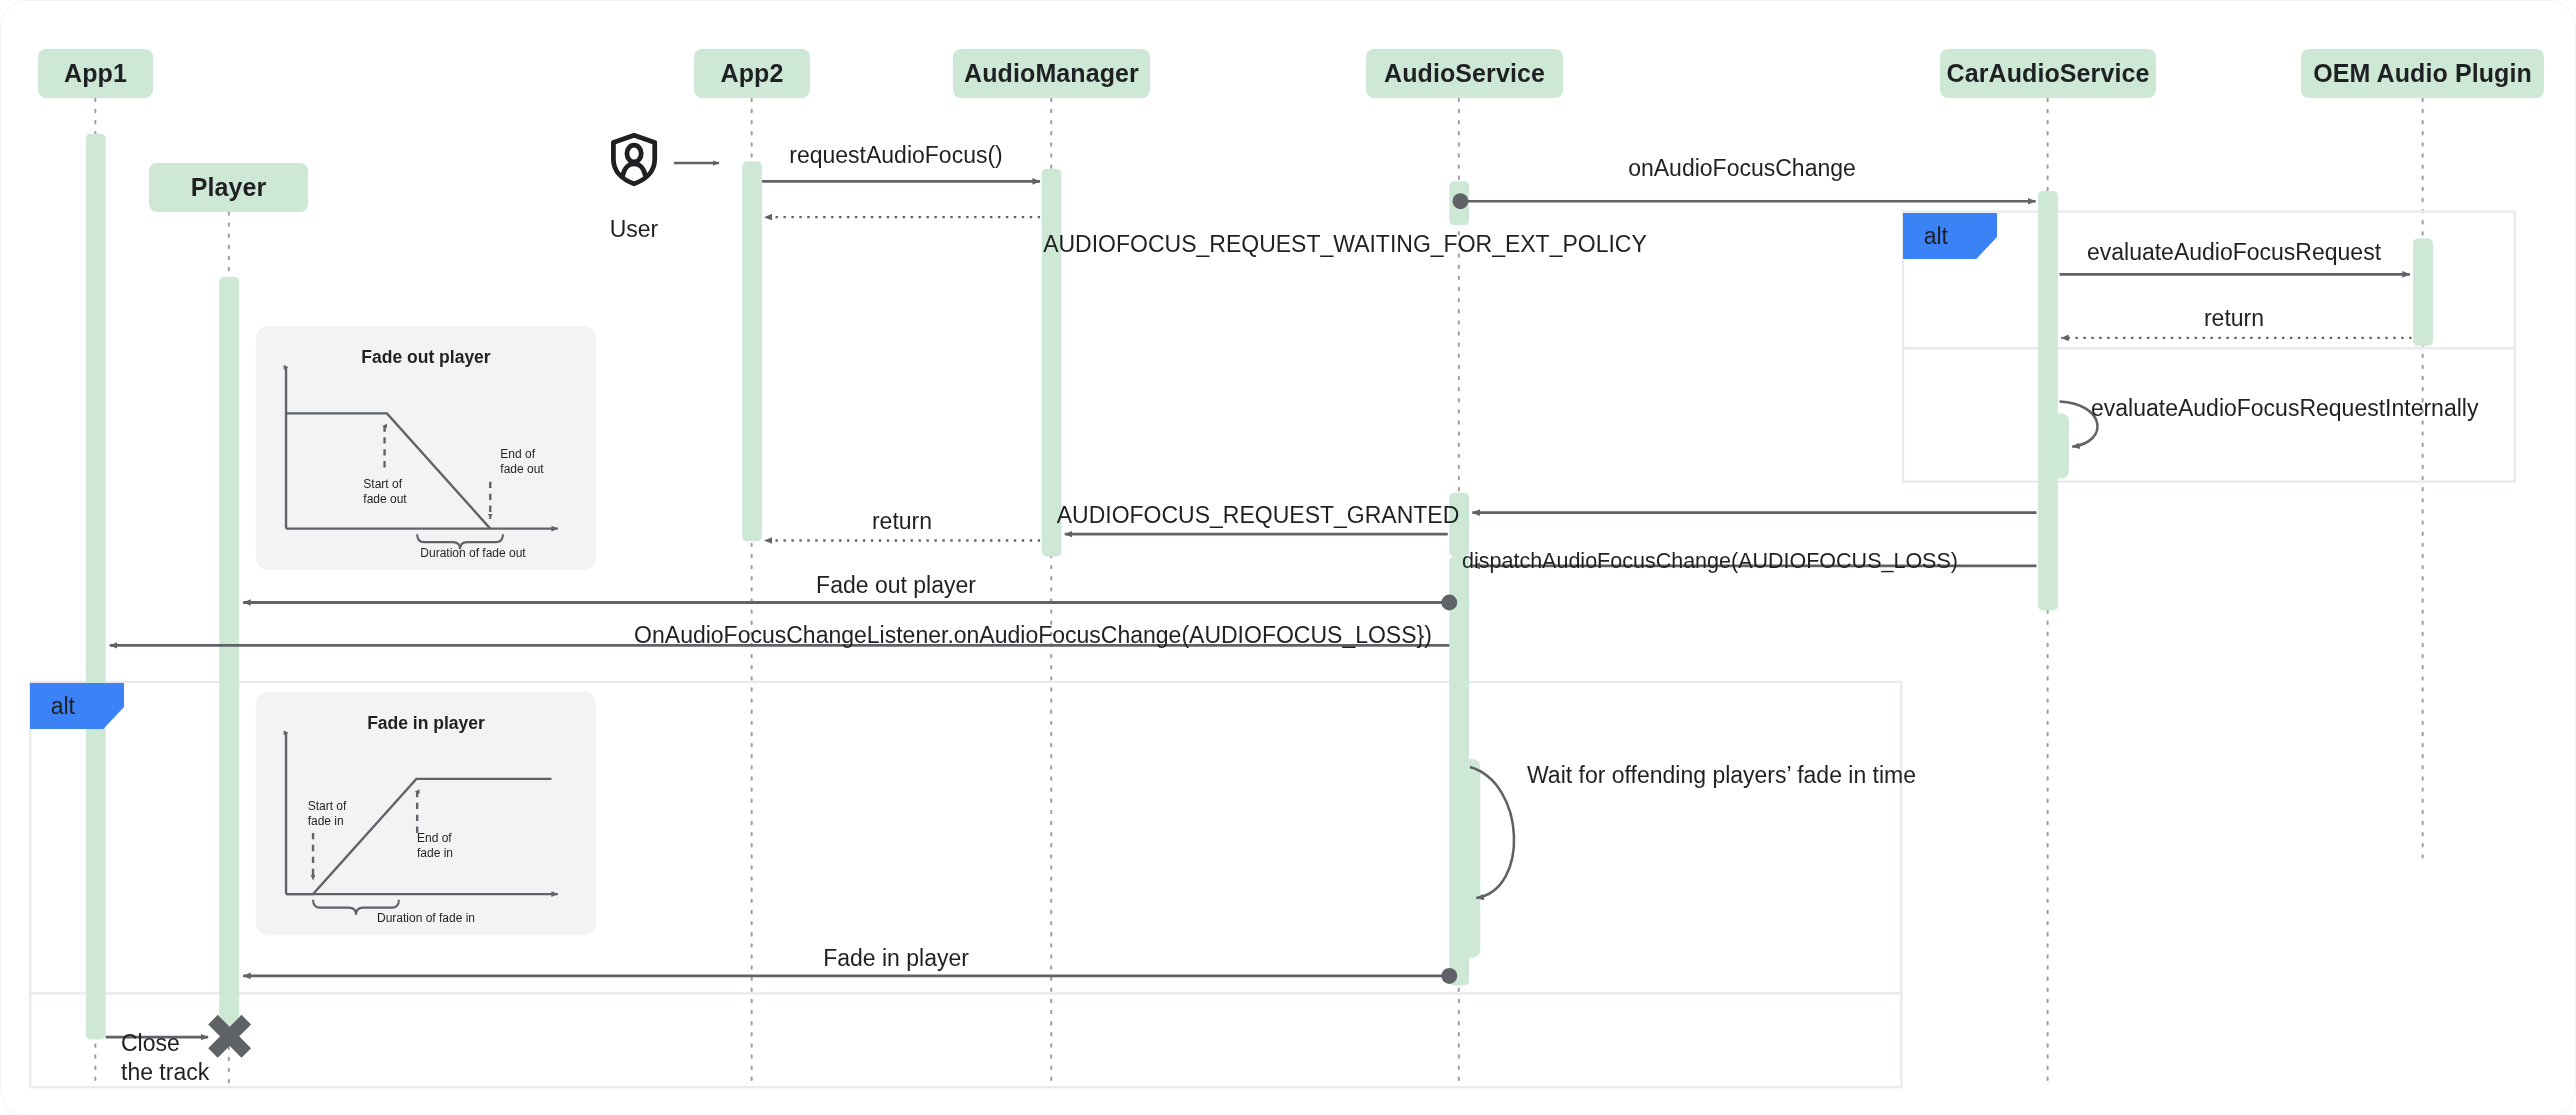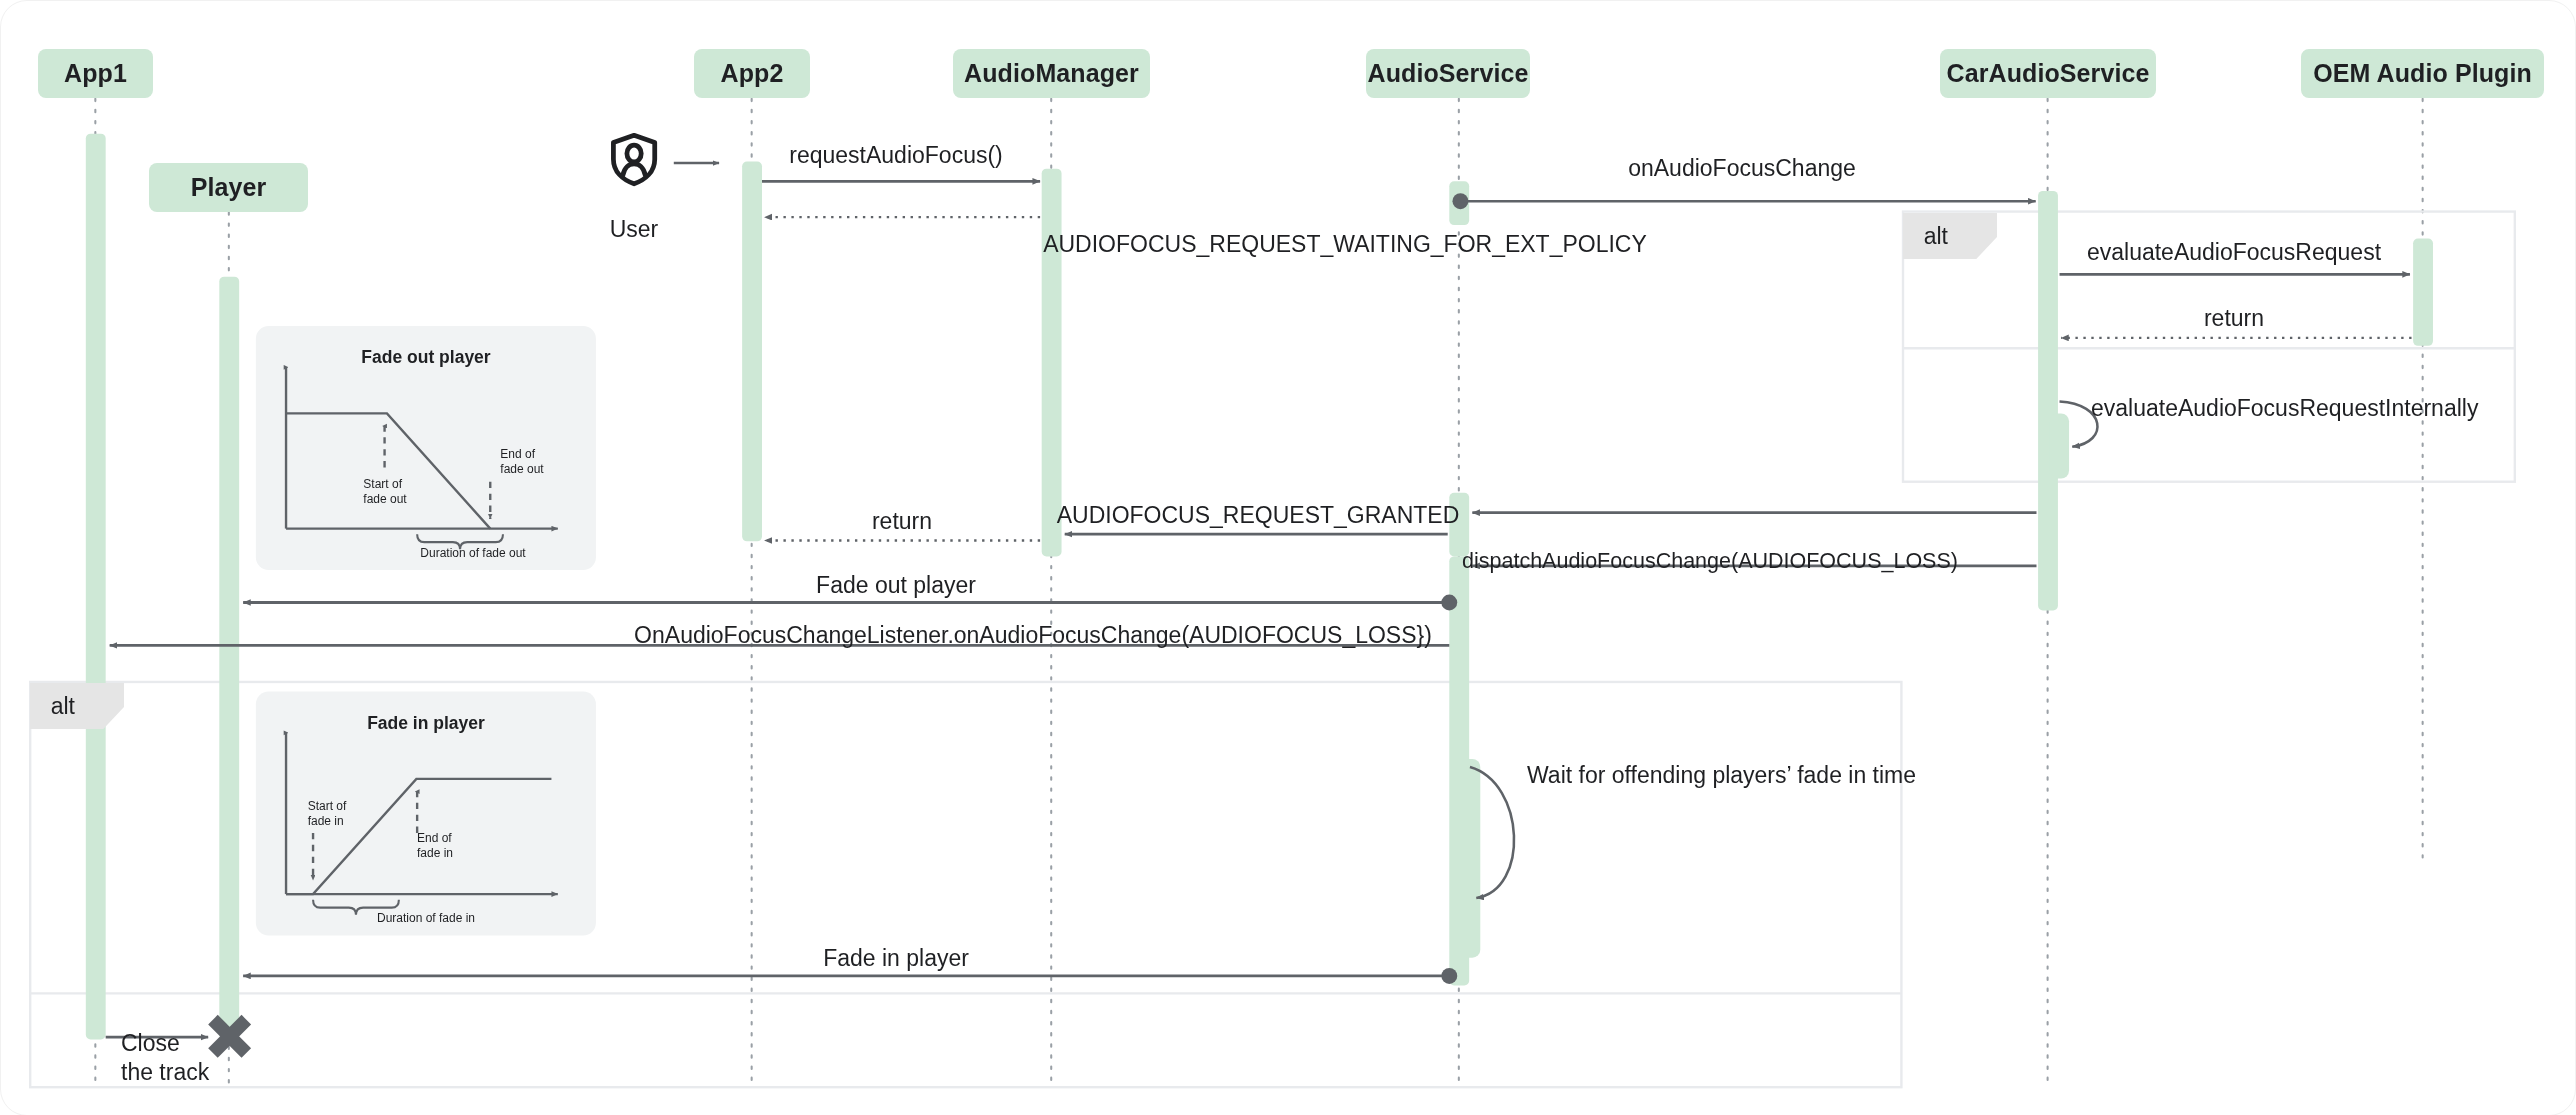--- a/index.html
+++ b/index.html
@@ -48,21 +48,21 @@
   .msg-label {
     position: absolute;
     color: #1f2023;
     font-size: 23px;
     white-space: nowrap;
     line-height: 1.22;
   }
   .msg-label.ctr { transform: translateX(-50%); }
   .frag-tag {
     position: absolute;
-    background: #e5e5e5;
+    background: #3b82f6;
     color: #1f2023;
     font-size: 23px;
     display: flex;
     align-items: center;
     padding-left: 20.7px;
     clip-path: polygon(0 0, 100% 0, 100% 52%, 78% 100%, 0 100%);
   }
   .inset-title {
     position: absolute;
     font-weight: 700;
@@ -229,21 +229,21 @@
       <line x1="203" y1="178" x2="203" y2="126" stroke="#5f6368" stroke-width="3" stroke-dasharray="8 7" marker-end="url(#ahup)"></line>
 
       <path d="M72,262 q0,10 9,10 h36 q9,0 9,9 q0,-9 9,-9 h36 q9,0 9,-10" fill="none" stroke="#5f6368" stroke-width="2.6"></path>
     </g>
   </svg>
 
   <div class="part-box" style="left:38px;  top:49px;  width:115px; height:49px;">App1</div>
   <div class="part-box" style="left:149px; top:163px; width:159px; height:49px;">Player</div>
   <div class="part-box" style="left:694px; top:49px;  width:116px; height:49px;">App2</div>
   <div class="part-box" style="left:953px;top:49px;  width:197px; height:49px;">AudioManager</div>
-  <div class="part-box" style="left:1366px;top:49px;  width:164px; height:49px;">AudioService</div>
+  <div class="part-box" style="left:1366px;top:49px;  width:197px; height:49px;">AudioService</div>
   <div class="part-box" style="left:1940px;top:49px;  width:216px; height:49px;">CarAudioService</div>
   <div class="part-box" style="left:2301px;top:49px;  width:243px; height:49px;">OEM Audio Plugin</div>
 
   <div class="actor-lbl" style="left:634px; top:216px;">User</div>
 
   <div class="frag-tag" style="left:1903px; top:213px; width:94px; height:46px;">alt</div>
   <div class="frag-tag" style="left:30px; top:683px; width:94px; height:46px;">alt</div>
 
   <div class="msg-label ctr" style="left:896px; top:141px;">requestAudioFocus()</div>
 

